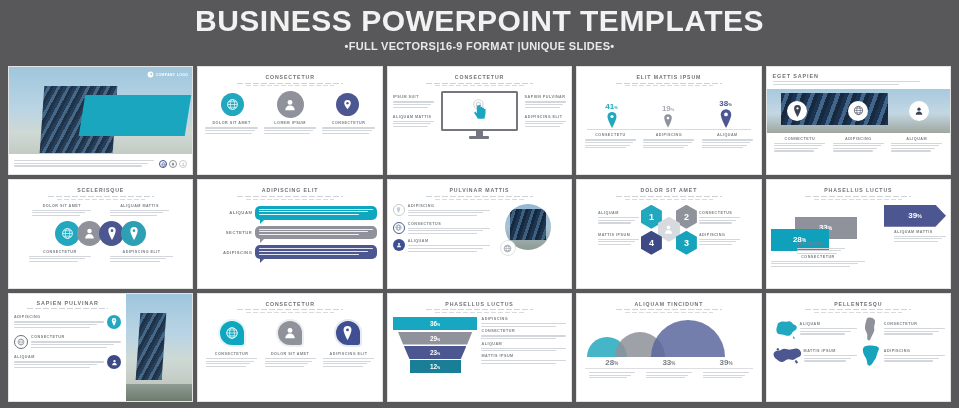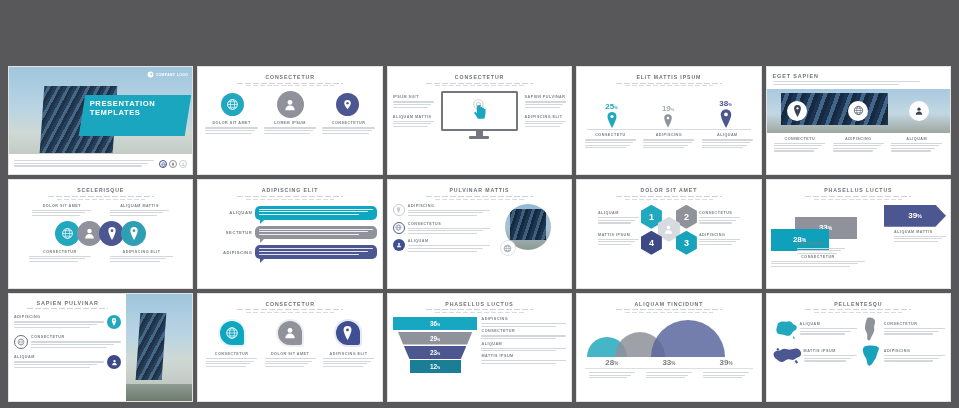--- a/index.html
+++ b/index.html
@@ -97,36 +97,36 @@
     background:repeating-linear-gradient(108deg,#1c3450 0 3px,#3d6081 3px 6px,#16283d 6px 9px);
   }
 
   svg { display:block; }
 </style>
 </head>
 <body>
 
 <div class="page">
 
+  <div class="header">
+    <h1>BUSINESS POWERPOINT TEMPLATES</h1>
+    <div class="sub">•FULL VECTORS|16-9 FORMAT |UNIQUE SLIDES•</div>
+  </div>
 
   <div class="grid">
 
     <div class="slide">
       <div class="inner photo1"></div>
       <div style="position:absolute;right:4px;top:4px;display:flex;align-items:center;gap:2px;">
         <svg width="7" height="7" viewBox="0 0 24 24">
           <path d="M12 2a10 10 0 1 0 0 20 10 10 0 0 0 0-20zm0 4a6 6 0 0 1 5 9l-5-3V6z" fill="#fff"></path>
         </svg>
         <span style="font-size:3.4px;color:#fff;letter-spacing:.4px;font-weight:bold;">COMPANY LOGO</span>
       </div>
       <div style="position:absolute;left:40%;top:26%;width:58%;height:38%;background:#1ba6bf;transform:skewX(-9deg);"></div>
-      <div style="position:absolute;left:44%;top:30%;width:52%;color:#fff;font-weight:bold;line-height:9px;">
-        <div style="font-size:7.6px;letter-spacing:.6px;">PRESENTATION</div>
-        <div style="font-size:7.6px;letter-spacing:.6px;">TEMPLATES</div>
-      </div>
       <div style="position:absolute;left:0;bottom:0;width:100%;height:19%;background:#fff;display:flex;align-items:center;padding:0 5px;">
         <div class="lines" style="flex:1;">
           <i style="width:96%"></i>
             <i style="width:92%"></i>
             <i style="width:88%"></i>
         </div>
         <div style="display:flex;gap:2px;">
           <div class="circle" style="width:8px;height:8px;border:1px solid #3f4f92;">
             <svg width="5" height="5" viewBox="0 0 24 24">
                 <circle cx="12" cy="12" r="9" fill="none" stroke="#3f4f92" stroke-width="2"></circle>
@@ -256,21 +256,21 @@
         </div>
       </div>
     </div>
 
     <div class="slide">
       <div class="s-title">ELIT MATTIS IPSUM</div>
       <div class="s-sub"></div>
       <div class="s-sub2"></div>
       <div style="display:flex;justify-content:space-around;align-items:flex-end;padding:4px 6px 0;height:42px;">
         <div style="display:flex;flex-direction:column;align-items:center;">
-          <div style="font-size:8px;font-weight:bold;color:#21a8bf;line-height:9px;"><span>25</span><span style="font-size:4px;">%</span></div>
+          <div style="font-size:8px;font-weight:bold;color:#21a8bf;line-height:9px;"><span>41</span><span style="font-size:4px;">%</span></div>
           <svg width="12" height="16" viewBox="0 0 24 32">
               <path d="M12 0a9 9 0 0 0-9 9c0 7 9 23 9 23s9-16 9-23a9 9 0 0 0-9-9z" fill="#21a8bf"></path>
               <circle cx="12" cy="9" r="3.2" fill="#fff"></circle>
             </svg>
         </div>
         <div style="display:flex;flex-direction:column;align-items:center;">
           <div style="font-size:8px;font-weight:bold;color:#a9acb3;line-height:9px;"><span>19</span><span style="font-size:4px;">%</span></div>
           <svg width="10" height="14" viewBox="0 0 24 32">
               <path d="M12 0a9 9 0 0 0-9 9c0 7 9 23 9 23s9-16 9-23a9 9 0 0 0-9-9z" fill="#8f929b"></path>
               <circle cx="12" cy="9" r="3.2" fill="#fff"></circle>

